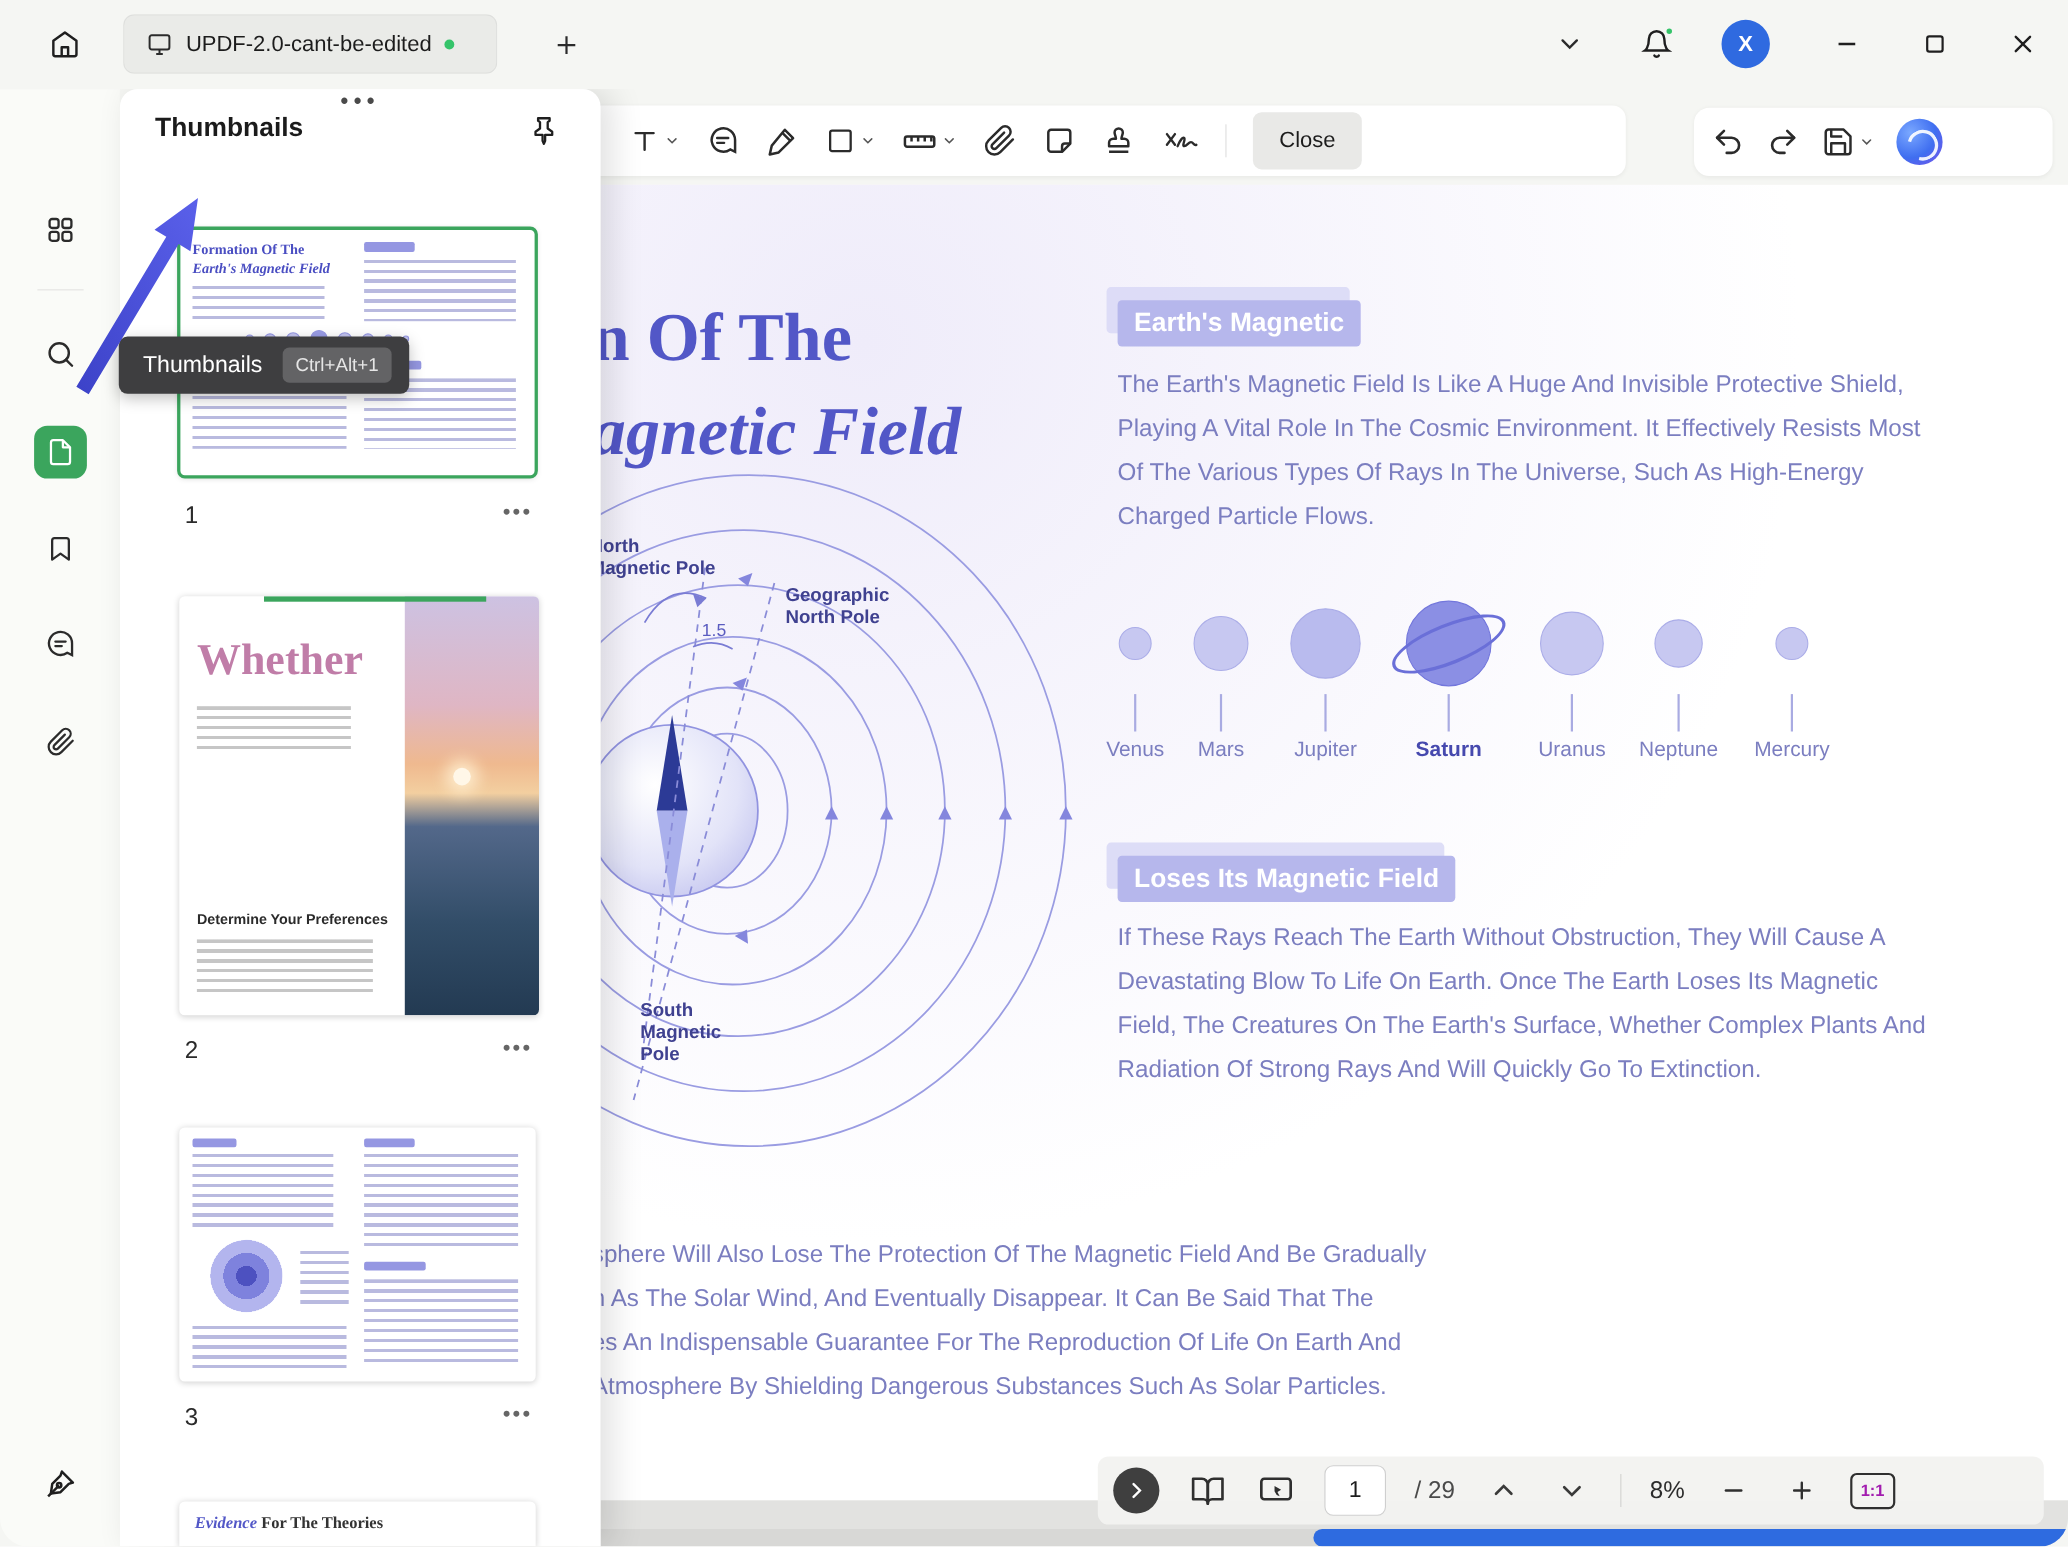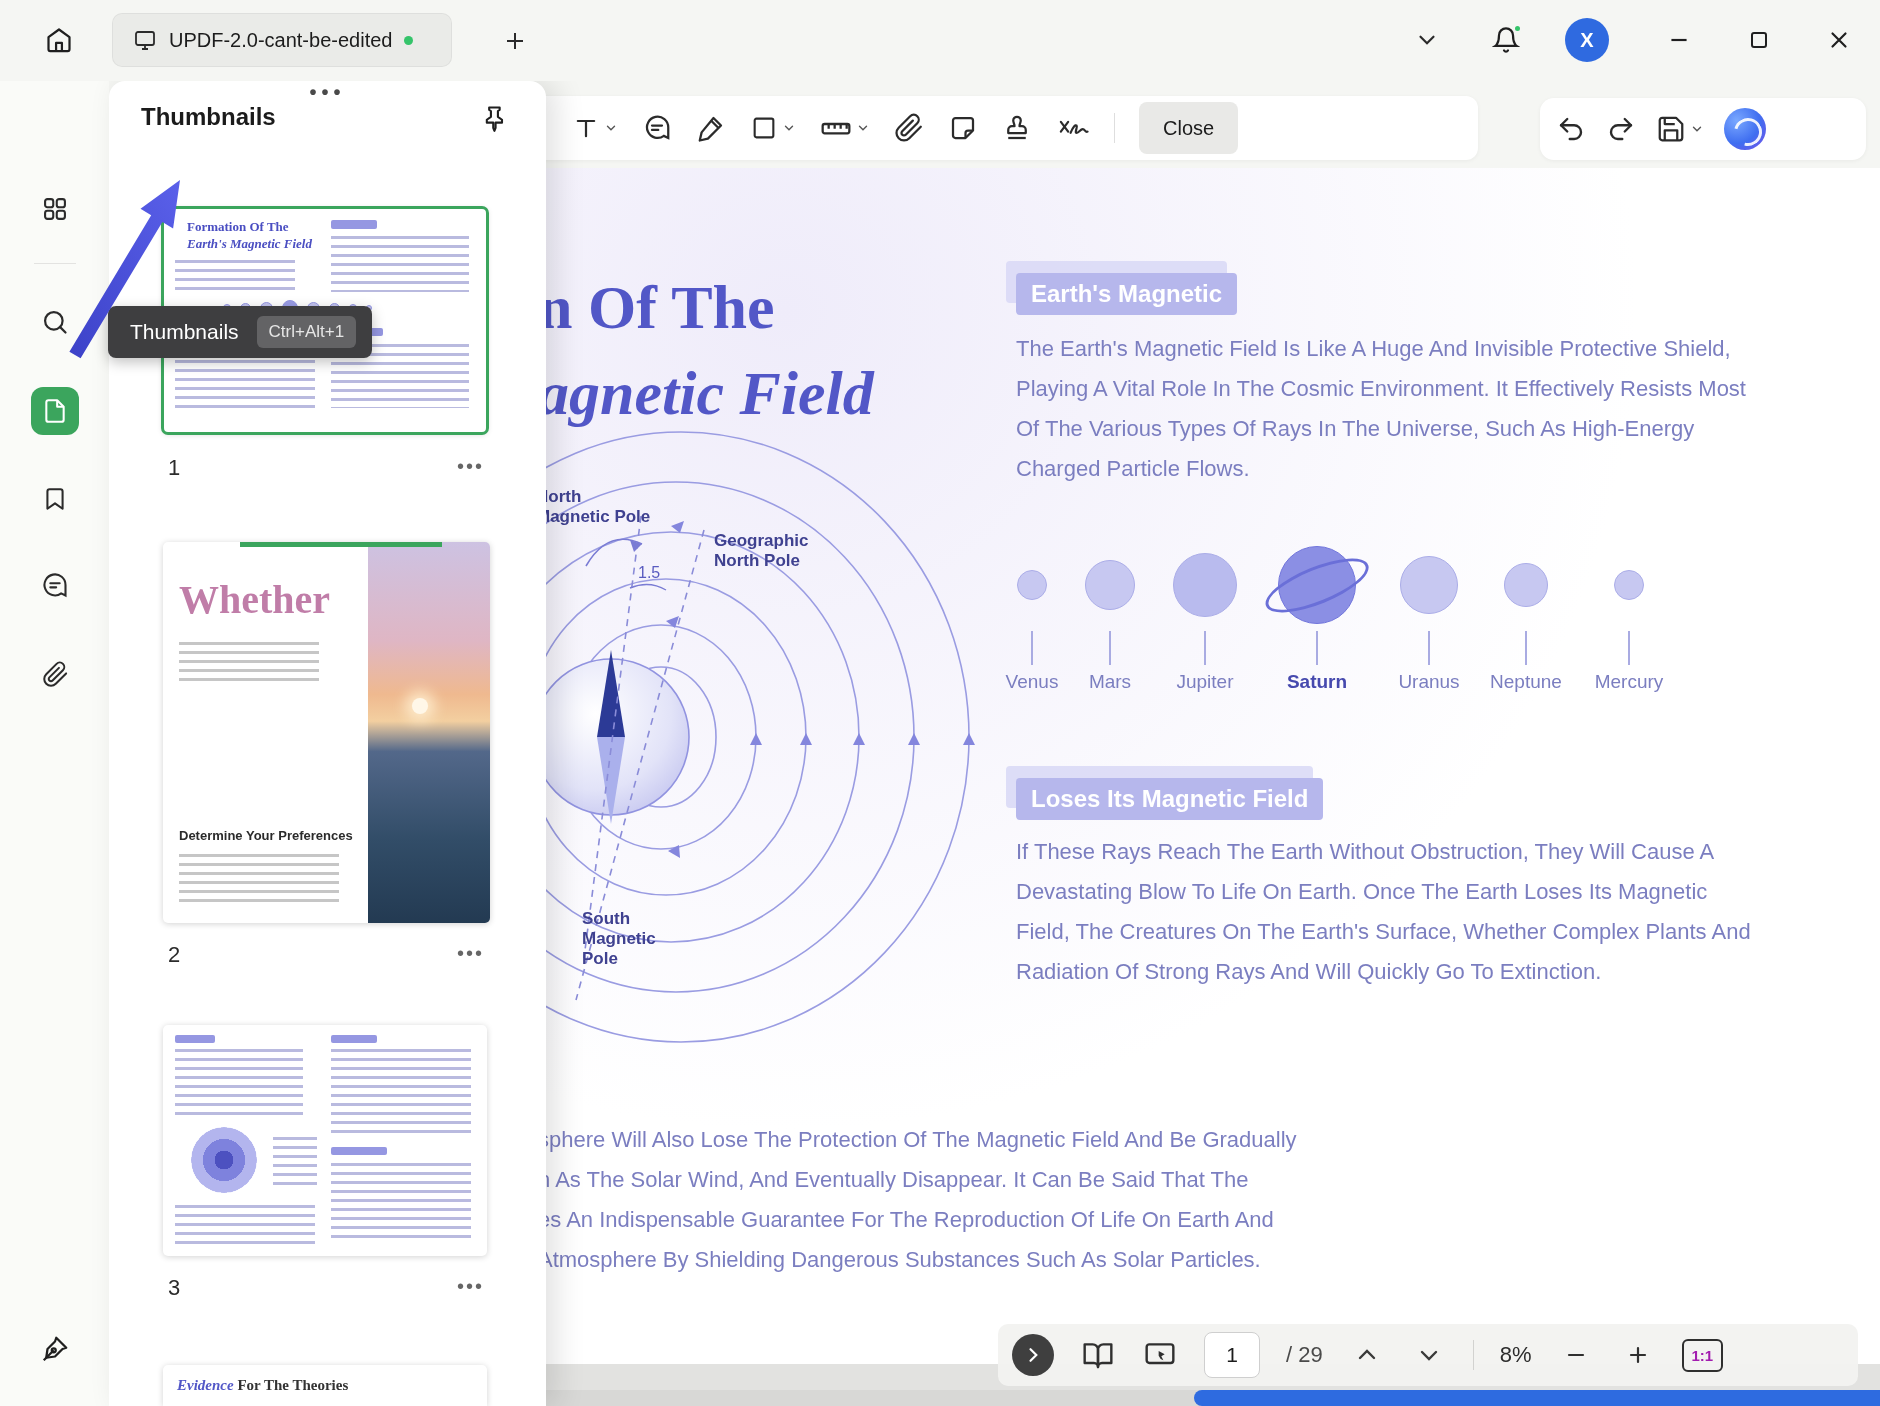--- a/index.html
+++ b/index.html
@@ -1,18 +1,18 @@
 <!DOCTYPE html>
 <html><head>
 <meta charset="utf-8">
 <style>
   * { margin:0; padding:0; box-sizing:border-box; }
   html,body { width:1880px; height:1406px; }
   body { font-family:"Liberation Sans", sans-serif; background:#f5f6f3; overflow:hidden; }
-  .app { position:relative; width:1880px; height:1406px; background:#f5f6f3; overflow:hidden; }
+  .app { position:relative; width:1880px; height:1406px; background:#f5f6f3; overflow:hidden;border-radius:26px; }
 
   
   .topbar { position:absolute; left:0; top:0; width:1880px; height:81px; background:#f5f6f3; z-index:80; }
   .home-btn { position:absolute; left:34px; top:15px; width:50px; height:50px; border-radius:10px; display:flex; align-items:center; justify-content:center; cursor:pointer; }
   .tab { position:absolute; left:112px; top:13px; height:54px; min-width:340px; background:rgba(0,0,0,0.045); border:1px solid rgba(0,0,0,0.05); border-radius:10px; display:flex; align-items:center; gap:12px; padding:0 20px; }
   .tab-title { font-size:20px; color:#1c1c1c; font-weight:500; }
   .tab-dot { width:9px; height:9px; border-radius:50%; background:#35c46a; }
   .newtab-btn { position:absolute; left:498px; top:24px; width:34px; height:34px; display:flex; align-items:center; justify-content:center; }
   .tb-ico { position:absolute; top:18px; width:44px; height:44px; display:flex; align-items:center; justify-content:center; }
   .bell-wrap { position:relative; }
@@ -87,21 +87,21 @@
   .thumb { position:absolute; left:54px; width:324px; background:#fff; border-radius:5px; box-shadow:0 1px 6px rgba(0,0,0,0.18); overflow:hidden; cursor:pointer; }
   .thumb.selected { outline:3px solid #3ba55d; outline-offset:-1px; }
   .prow-num { position:absolute; left:59px; font-size:22px; color:#2b2b2b; }
   .prow-dots { position:absolute; left:348px; font-size:20px; letter-spacing:2px; color:#666; cursor:pointer; }
 
   .mini-lines-p { background-image:repeating-linear-gradient(to bottom,#b9badf 0 3px,rgba(0,0,0,0) 3px 9px); position:absolute; }
   .mini-lines-g { background-image:repeating-linear-gradient(to bottom,#c6c6c6 0 3px,rgba(0,0,0,0) 3px 9px); position:absolute; }
   .mini-badge { position:absolute; background:#9597e2; border-radius:2px; }
 
   
-  .t1-title { position:absolute; left:24px; top:10px; font-family:"Liberation Serif", serif; font-weight:700; font-size:13px; color:#4a4ec2; line-height:17px; }
+  .t1-title { position:absolute; left:12px; top:10px; font-family:"Liberation Serif", serif; font-weight:700; font-size:13px; color:#4a4ec2; line-height:17px; }
   .t1-title .it { font-style:italic; }
   .t1-circles { position:absolute; left:60px; top:92px; width:244px; display:flex; align-items:center; gap:9px; }
   .t1-c { border-radius:50%; background:#c3c4f0; border:1px solid #9597e2; }
 
   
   .t2-img { position:absolute; right:0; top:0; width:122px; height:100%;
     background:linear-gradient(180deg,#cdc2e2 0%, #dfb6c4 26%, #efb98f 40%, #f3cfa0 47%, #53688a 55%, #324d68 78%, #233a52 100%); }
   .t2-sun { position:absolute; left:44px; top:156px; width:16px; height:16px; background:#fff7e8; border-radius:50%; box-shadow:0 0 14px 7px rgba(255,240,210,0.85); }
   .t2-green { position:absolute; left:77px; top:0; width:202px; height:5px; background:#3ba55d; }
   .t2-title { position:absolute; left:16px; top:34px; font-family:"Liberation Serif", serif; font-weight:700; font-size:40px; color:#c07da8; }

